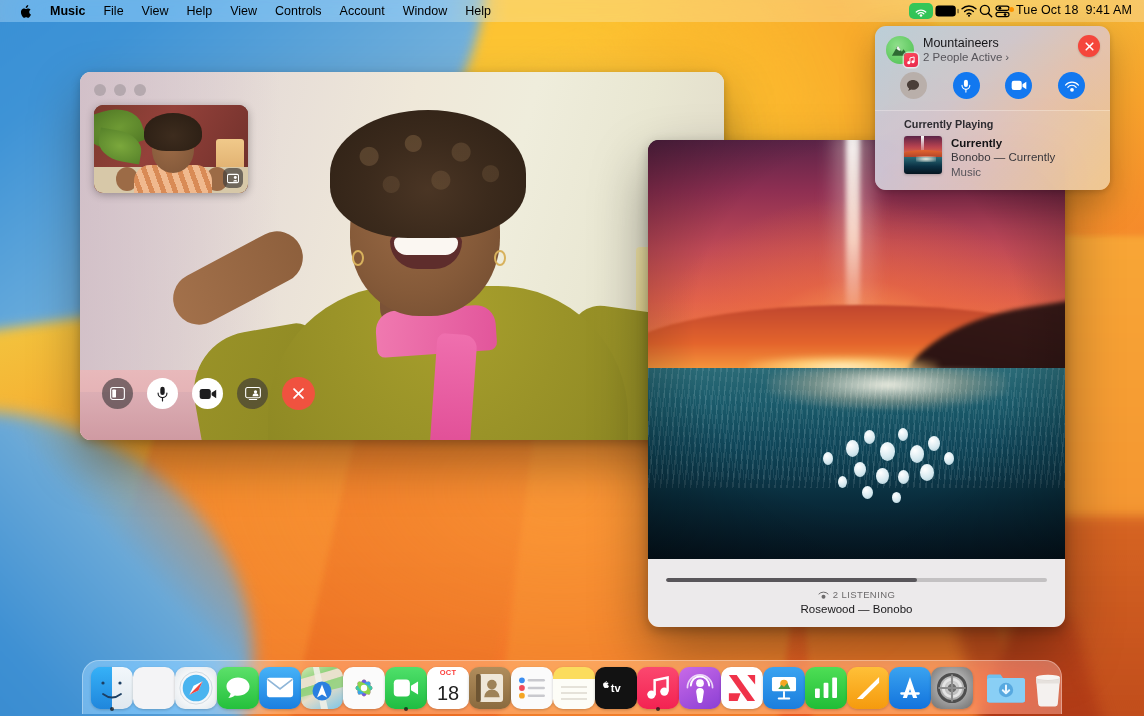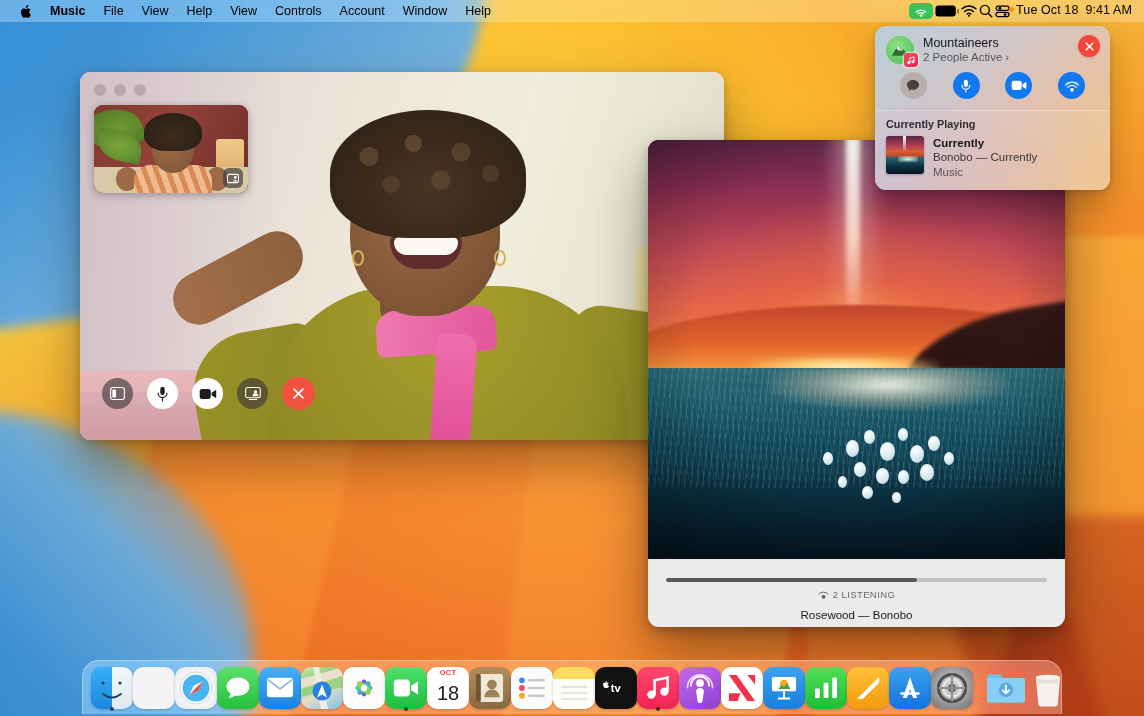--- a/index.html
+++ b/index.html
@@ -293,21 +293,21 @@
 
   .mw-bar {
     position:absolute; left:0; top:419px; width:417px; height:68px;
     background:#eceaeb;
     padding:12px 18px 0 18px;
   }
   .mw-times { display:flex; justify-content:space-between; font-size:11.5px; color:#6c6a6b; }
   .mw-track { margin-top:7px; height:4px; border-radius:2px; background:#c3c1c2; position:relative; overflow:hidden;}
   .mw-fill { position:absolute; left:0; top:0; height:4px; border-radius:2px; background:#58565a; }
   .mw-listen { margin-top:7px; text-align:center; font-size:9.5px; letter-spacing:.4px; color:#6c6a6b; display:flex; align-items:center; justify-content:center; gap:4px;}
-  .mw-nowtitle { margin-top:9px; text-align:center; font-size:11.5px; color:#19181a; font-weight:500;}
+  .mw-nowtitle { margin-top:3px; text-align:center; font-size:11.5px; color:#19181a; font-weight:500;}
 
   
   #shareplay-popover {
     position:absolute; left:875px; top:26px; width:235px; height:164px;
     border-radius:11px; overflow:hidden;
     box-shadow:0 14px 34px rgba(0,0,0,.26), 0 2px 6px rgba(0,0,0,.16);
     z-index:50;
     background:linear-gradient(135deg, rgba(181,209,232,.92) 0%, rgba(204,200,218,.92) 38%, rgba(226,196,186,.92) 62%, rgba(240,196,140,.92) 100%);
     backdrop-filter:blur(26px) saturate(170%);
     -webkit-backdrop-filter:blur(26px) saturate(170%);
@@ -333,21 +333,21 @@
     box-shadow:0 1px 2px rgba(0,0,0,.18);
   }
   .sp-btnrow { position:absolute; left:0; right:0; top:46px; display:flex; justify-content:space-around; padding:0 12px;}
   .sp-btn { width:27px; height:27px; border-radius:50%; display:flex; align-items:center; justify-content:center;}
   .sp-btn.blue { background:#1278f0; }
   .sp-btn.gray { background:rgba(175,160,148,.62); }
   .sp-bottom {
     position:absolute; left:0; top:84px; right:0; bottom:0;
     background:linear-gradient(105deg, rgba(207,199,212,.55) 0%, rgba(221,198,198,.55) 45%, rgba(240,205,155,.55) 100%);
     border-top:1px solid rgba(255,255,255,.28);
-    padding:7px 11px 0 11px;
+    padding:7px 11px 0 29px;
   }
   .sp-section { font-size:10.8px; font-weight:bold; color:#2e2c31; }
   .sp-nowrow { display:flex; gap:9px; margin-top:6px; align-items:flex-start;}
   .sp-thumb {
     width:38px; height:38px; border-radius:3px; overflow:hidden; position:relative; flex:0 0 auto;
     box-shadow:0 1px 3px rgba(0,0,0,.22);
   }
   .spt-sky { position:absolute; left:0; top:0; right:0; height:20px; background:linear-gradient(180deg,#5c2448,#b9434f 55%,#e8703f);}
   .spt-beam { position:absolute; left:17px; top:0; width:3px; height:19px; background:linear-gradient(180deg,#fff,rgba(255,210,170,0));}
   .spt-ridge { position:absolute; left:-4px; top:14px; width:48px; height:12px; background:linear-gradient(180deg,#e4642c,#8e2f2a); border-radius:50% 50% 0 0;}

